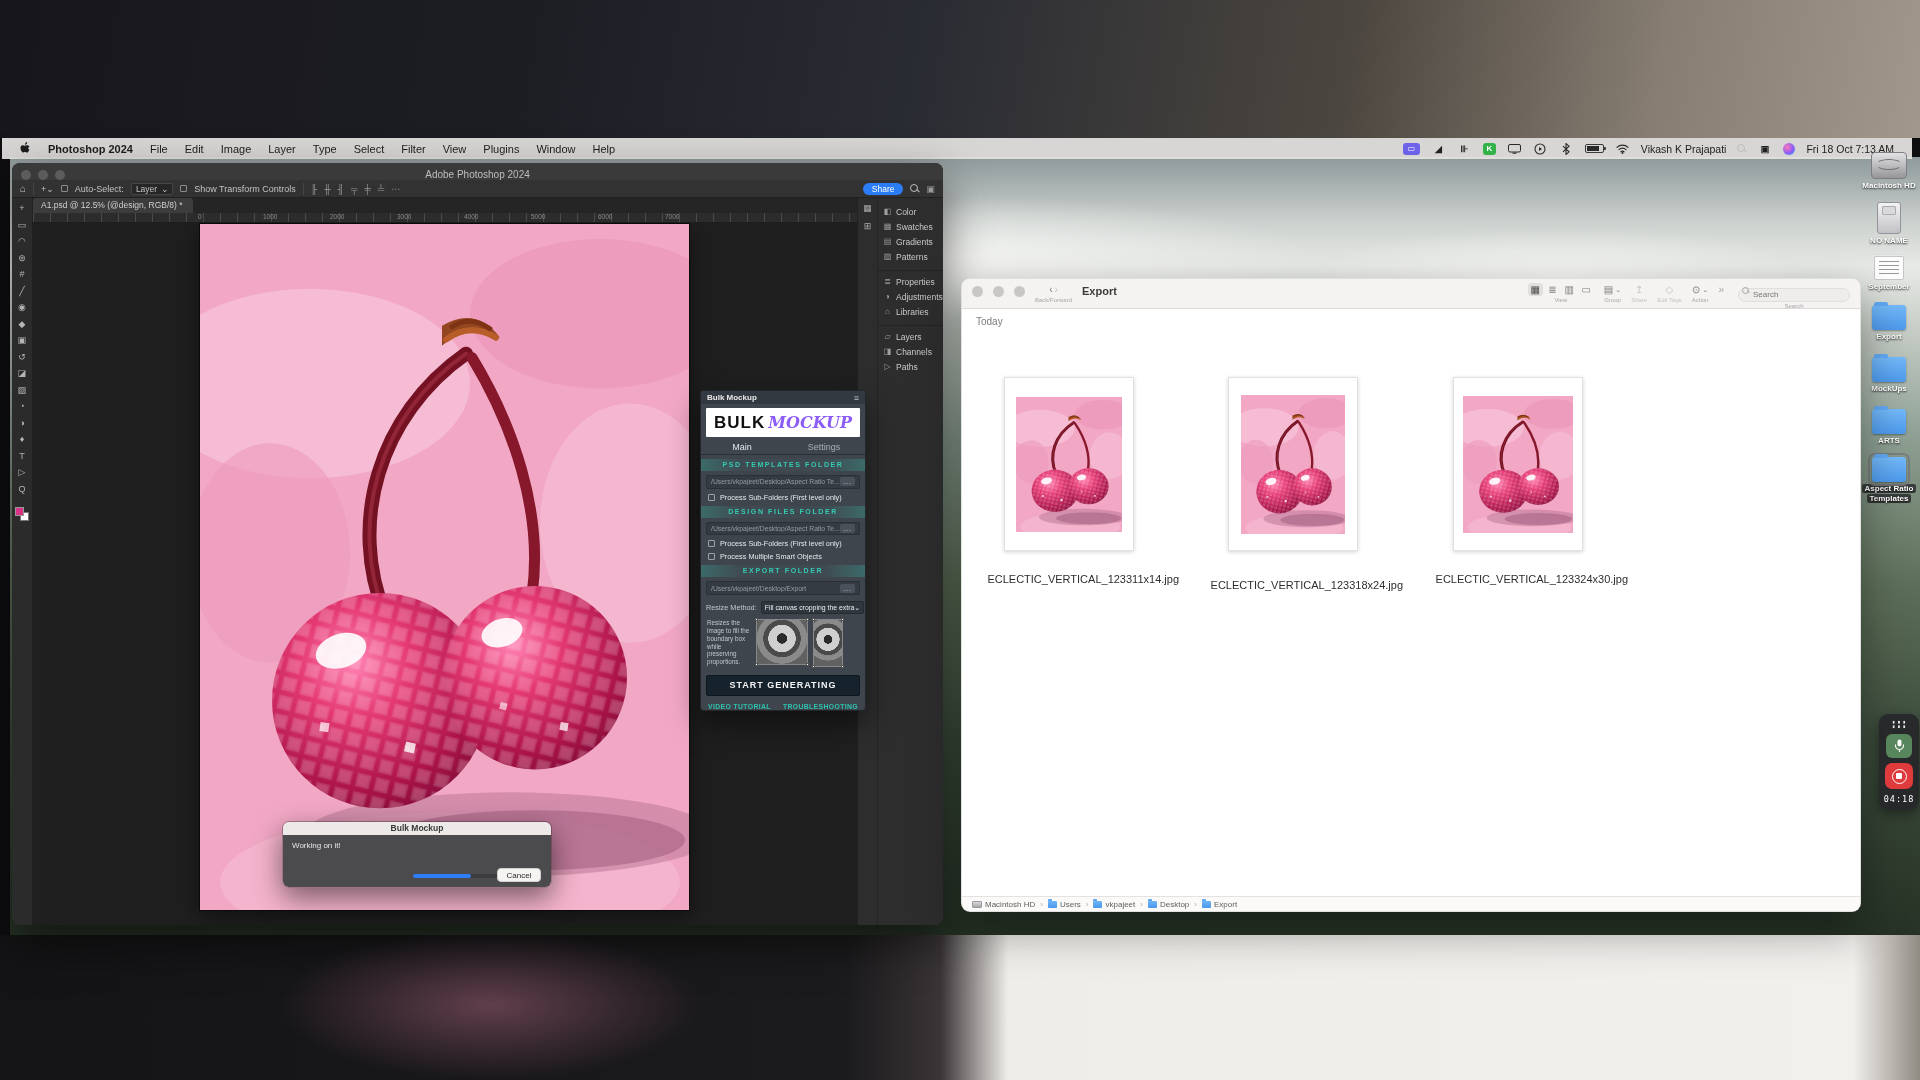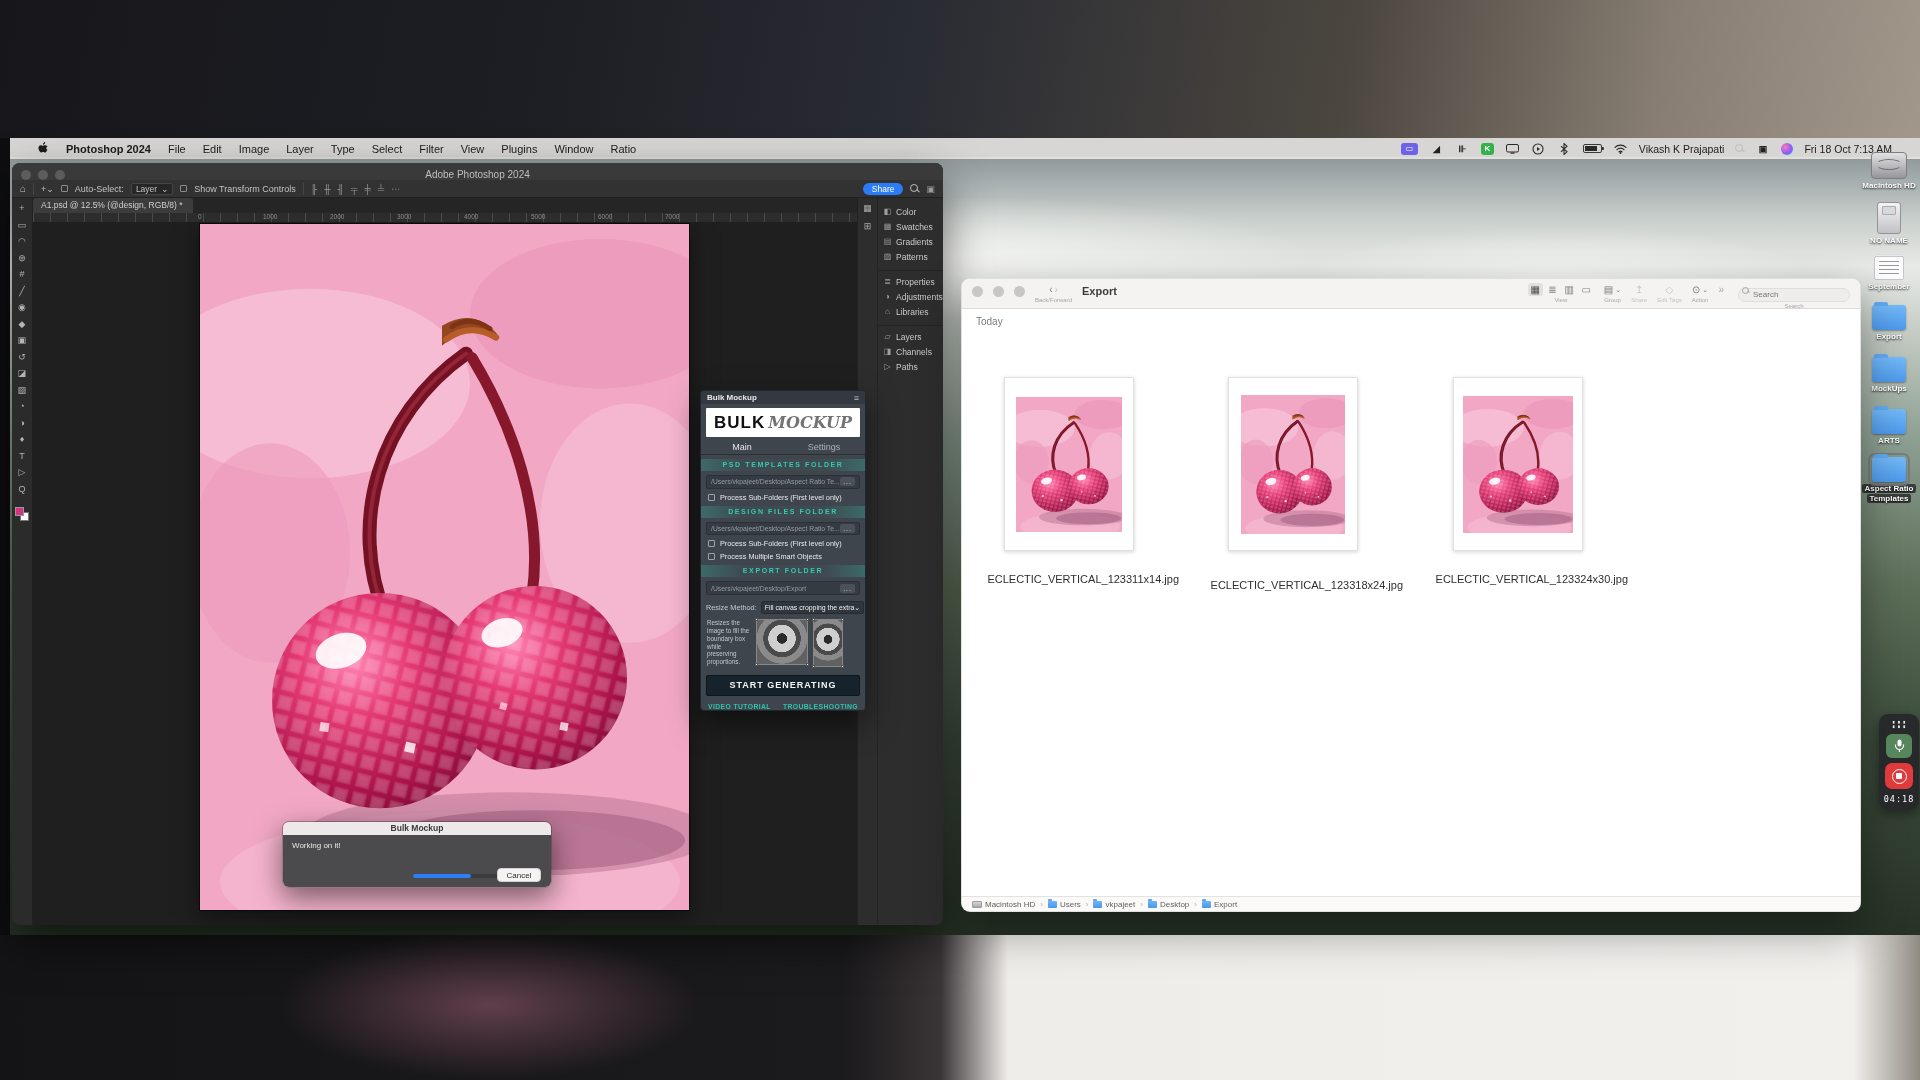--- a/index.html
+++ b/index.html
@@ -14,22 +14,22 @@
  background:linear-gradient(90deg,#141416 0%,#1b1a1c 44%,#3a3537 49%,#efede9 52.5%,#f2f0ed 96.5%,#8f8a82 100%)}
 #bottom-pink{left:280px;top:930px;width:420px;height:150px;border-radius:50%;
  background:radial-gradient(closest-side,rgba(214,126,158,.38),rgba(214,126,158,0));}
 
 
 #wallpaper{left:10px;top:157px;width:1910px;height:778px;
  background:linear-gradient(180deg,#8f999b 0%,#c9cfcc 8%,#e8eae7 14%,#bfc7bf 24%,#8da093 36%,#5d6f58 55%,#3c4c3c 75%,#263225 100%)}
 .mist{position:absolute;border-radius:50%;background:radial-gradient(closest-side,rgba(245,246,244,.85),rgba(245,246,244,0))}
 
 
-#menu-bar{left:10px;top:138px;width:1910px;height:21px;background:rgba(229,227,224,.94);
- display:flex;align-items:center;font-size:11px;color:#1c1c1c;padding:0 28px}
+#menu-bar{left:2px;top:138px;width:1910px;height:21px;background:rgba(229,227,224,.94);
+ display:flex;align-items:center;font-size:11px;color:#1c1c1c;padding:0 18px}
 #menu-left{display:flex;align-items:center;gap:17px}
 #menu-left .mi{white-space:nowrap;cursor:default}
 #menu-left .mi.app{font-weight:bold}
 #menu-right{margin-left:auto;display:flex;align-items:center;gap:11px;font-size:10.5px}
 .stico{width:15px;height:12px;display:inline-flex;align-items:center;justify-content:center;font-size:9px;color:#2a2a2a}
 .chip{border-radius:3px;color:#fff;font-size:8px}
 #ic-rec{background:#6e62e8;width:17px}
 #ic-brush,#ic-bars,#ic-user{color:#222;font-weight:bold}
 #ic-key{background:#34b24a;width:13px;font-weight:bold}
 #siri{width:12px;height:12px;border-radius:50%;background:radial-gradient(circle at 35% 35%,#ff7ab8,#8e5cf7 55%,#2e9df7 90%)}
@@ -81,21 +81,21 @@
 .pi .pl{color:#c9c9c9;font-size:8.5px;white-space:nowrap}
 
 
 #bulk{left:700px;top:390px;width:166px;height:321px;background:#3f454d;border:1px solid #23272c;
  border-radius:4px;box-shadow:0 12px 30px rgba(0,0,0,.5);display:flex;flex-direction:column;overflow:hidden;z-index:20}
 #bulk-title{height:13px;background:#333940;display:flex;align-items:center;justify-content:space-between;
  padding:0 6px;color:#e8e8e8;font-size:8px;font-weight:bold;flex:0 0 13px}
 #bulk-title .ham{color:#b9bec4;font-size:9px}
 #bulk-logo{margin:4px 5px 3px;background:#fff;height:30px;display:flex;align-items:center;justify-content:center;gap:3px;border-radius:1px}
 #bulk-logo .b1{font-weight:900;font-size:17px;letter-spacing:1px;color:#101010}
-#bulk-logo .b2{font-style:italic;font-weight:bold;font-size:16px;color:#737373;font-family:"DejaVu Serif",serif}
+#bulk-logo .b2{font-style:italic;font-weight:bold;font-size:16px;color:#8b5cf6;font-family:"DejaVu Serif",serif}
 #bulk-tabs{display:flex;height:15px;border-bottom:1px solid #2b3036;flex:0 0 15px}
 #bulk-tabs .btab{flex:1;text-align:center;font-size:9px;color:#e3e6e8;line-height:15px;cursor:pointer}
 #bulk-tabs .btab.off{color:#aab0b6}
 .sechdr{margin-top:4px;height:12px;line-height:12px;text-align:center;font-size:7px;font-weight:bold;
  letter-spacing:1.6px;color:#35c9b2;
  background:linear-gradient(90deg,rgba(53,201,178,.28),rgba(53,201,178,.04) 25%,rgba(53,201,178,.04) 75%,rgba(53,201,178,.28))}
 .pathrow{margin:4px 5px 0;height:14px;background:#353b42;border:1px solid #2b3036;border-radius:2px;
  display:flex;align-items:center;justify-content:space-between;padding:0 4px}
 .pathrow .ptxt{font-size:6.8px;color:#959ca3;white-space:nowrap;overflow:hidden;max-width:128px}
 .pathrow .dots{background:#4a515a;border-radius:2px;color:#d6dadd;font-size:7px;padding:0 3px;line-height:9px;letter-spacing:1px}
@@ -256,21 +256,21 @@
     <span class="mi">File</span>
     <span class="mi">Edit</span>
     <span class="mi">Image</span>
     <span class="mi">Layer</span>
     <span class="mi">Type</span>
     <span class="mi">Select</span>
     <span class="mi">Filter</span>
     <span class="mi">View</span>
     <span class="mi">Plugins</span>
     <span class="mi">Window</span>
-    <span class="mi">Ratio</span>
+    <span class="mi">Help</span>
   </div>
   <div id="menu-right">
     <span class="stico chip" id="ic-rec">▭</span>
     <span class="stico" id="ic-brush">◢</span>
     <span class="stico" id="ic-bars">⊪</span>
     <span class="stico chip" id="ic-key">K</span>
     <span class="stico">
       <svg width="13" height="10" viewBox="0 0 13 10">
           <rect x="0.5" y="0.5" width="12" height="7.5" rx="1.5" fill="none" stroke="#2a2a2a"></rect>
           <rect x="4.5" y="8.5" width="4" height="1.2" fill="#2a2a2a"></rect>

